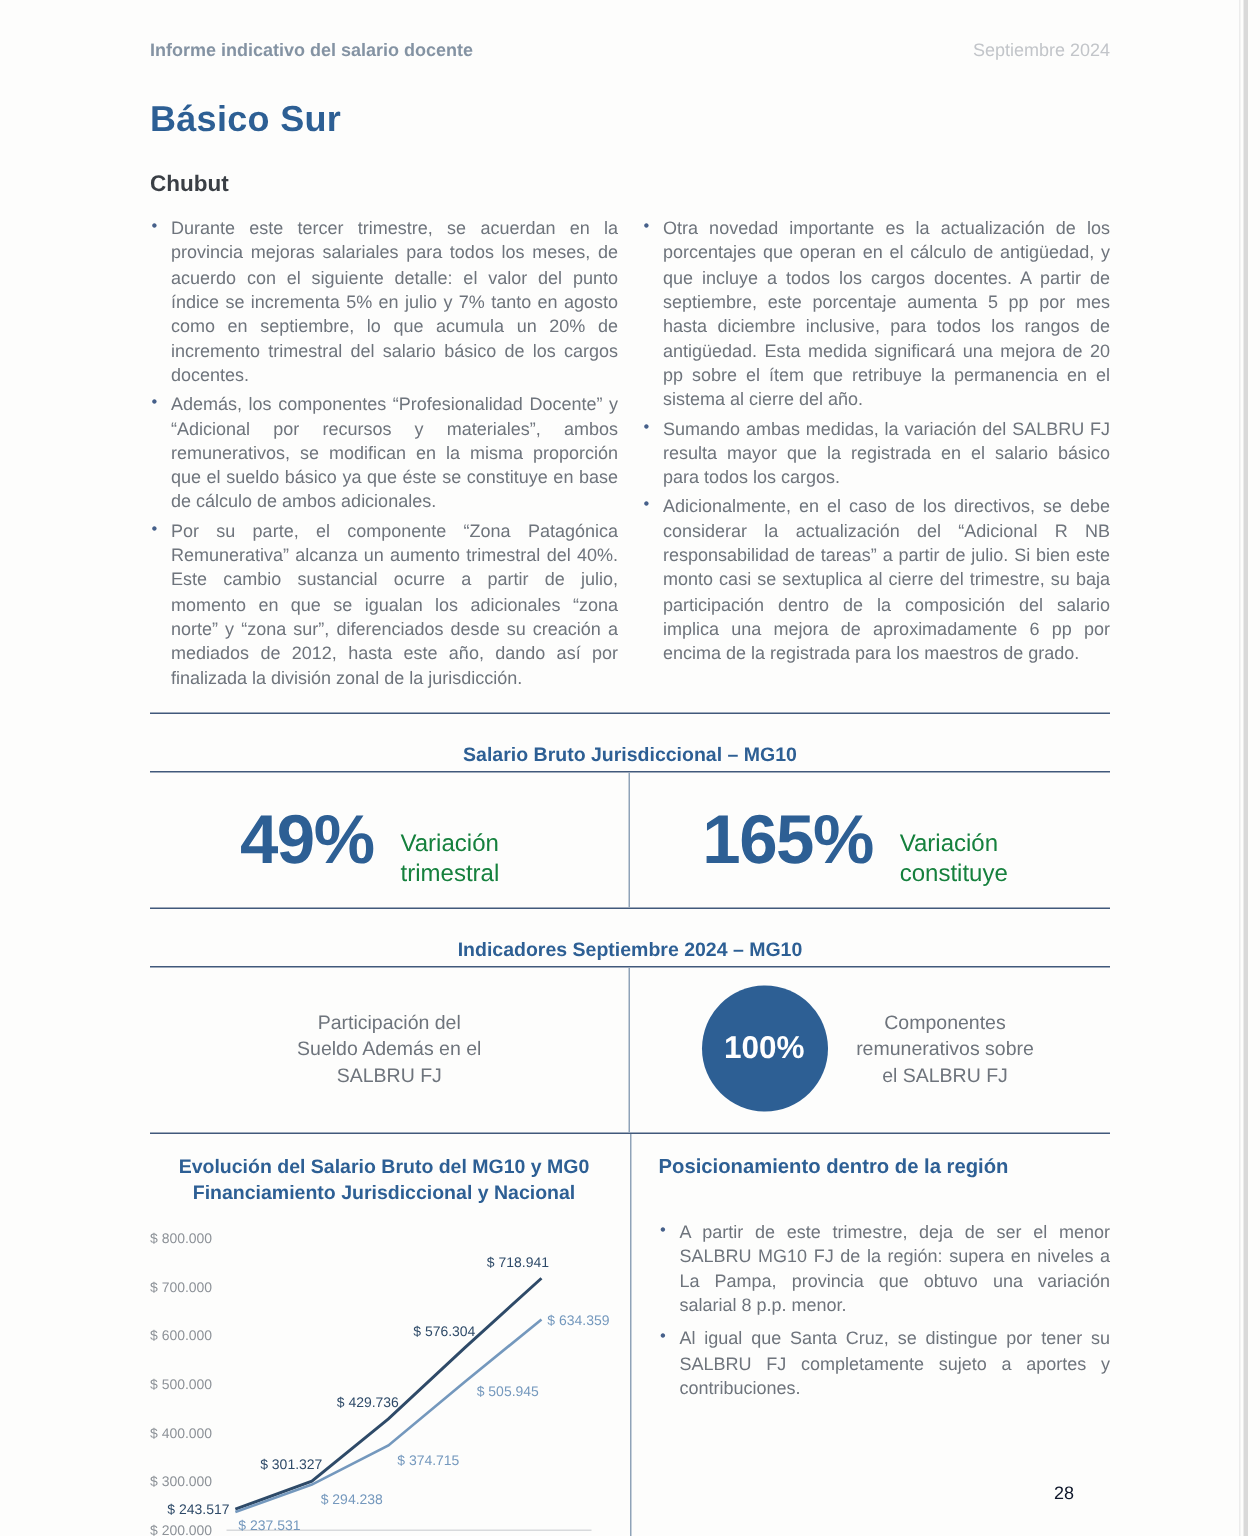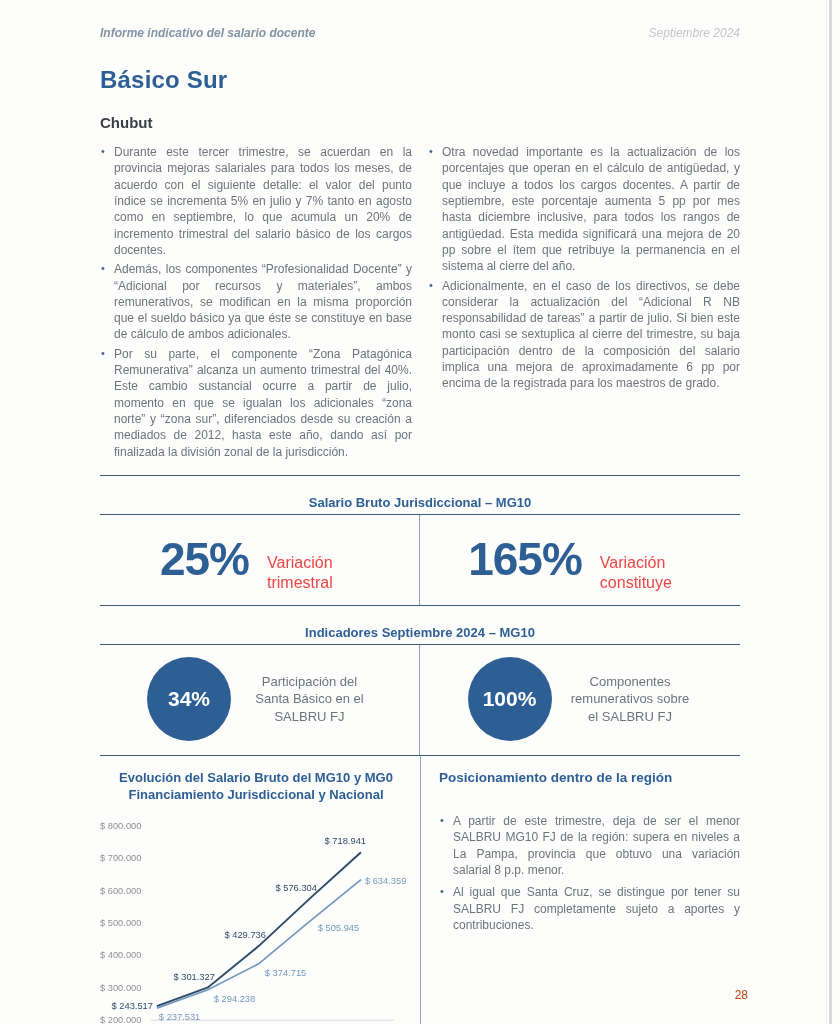--- a/index.html
+++ b/index.html
@@ -5,42 +5,42 @@
   * { margin:0; padding:0; box-sizing:border-box; }
   body { background:#e9e9e9; font-family:"Liberation Sans", sans-serif; }
   .page {
     position:relative; width:840px; height:1024px; margin:0 auto;
     background:#fdfdfc; overflow:hidden; color:#6e747c;
   }
   .page-edge { position:absolute; top:0; bottom:0; right:8px; width:3px; background:#d9d9d9; }
   .page-edge2 { position:absolute; top:0; bottom:0; right:13px; width:1px; background:#ececec; }
   .content { position:absolute; left:100px; right:100px; top:26px; }
 
-  .hdr { display:flex; justify-content:space-between; align-items:baseline;font-style:italic; }
+  .hdr { display:flex; justify-content:space-between; align-items:baseline; }
   .hdr-left { font-size:12px; font-weight:bold; color:#8493a3; }
   .hdr-right { font-size:12px; color:#c2c5c9; }
 
   .h1 { margin-top:26px; font-size:24px; font-weight:bold; color:#2d5f94; letter-spacing:.2px; }
   .h2 { margin-top:20px; font-size:15px; font-weight:bold; color:#3a3f45; }
 
   .cols { display:grid; grid-template-columns:1fr 1fr; column-gap:16px; margin-top:13px; }
   ul.blist { list-style:none; }
   ul.blist li { position:relative; padding-left:14px; margin-bottom:3px;
     font-size:12px; line-height:1.36; text-align:justify; color:#6e747c; }
   ul.blist li .marker { position:absolute; left:1px; top:0; color:#46608a; font-size:11px; }
   ul.blist li .marker::before { content:"•"; }
 
   .statsec { margin-top:12px; }
   .sec-title { border-top:1.5px solid #41597b; border-bottom:1.5px solid #41597b;
     text-align:center; padding:19px 0 4px; color:#2d5f94; font-weight:bold; font-size:13px; }
   .stats-row { display:grid; grid-template-columns:1fr 1fr; }
   .stats-row .cell { display:flex; align-items:center; justify-content:center; gap:18px; padding:10px 0 12px; }
   .stats-row .cell.first { border-right:1px solid #8fa3b8; }
   .stat-value { font-size:46px; font-weight:800; color:#2d5f94; letter-spacing:-1px; }
-  .stat-label { font-size:16px; color:#ef4444; line-height:1.25; max-width:92px;margin-top:28px; }
+  .stat-label { font-size:16px; color:#15803d; line-height:1.25; max-width:92px;margin-top:28px; }
 
   .ind-row { display:grid; grid-template-columns:1fr 1fr; border-bottom:1.5px solid #41597b; }
   .ind-row .cell { display:flex; align-items:center; justify-content:center; gap:16px; padding:12px 0 14px; }
   .ind-row .cell.first { border-right:1px solid #8fa3b8; }
   .circle { width:84px; height:84px; border-radius:50%; background:#2d5f94; color:#ffffff;
     display:flex; align-items:center; justify-content:center; font-weight:800; font-size:21px; flex:0 0 84px; }
   .ind-label { font-size:13px; color:#6e747c; text-align:center; line-height:1.35; max-width:125px; }
 
   .bottom { display:grid; grid-template-columns:1fr 1fr; }
   .bottom .left { border-right:1px solid #8fa3b8; padding:14px 8px 10px 0; }
@@ -52,21 +52,21 @@
   .xtick { font-size:10px; fill:#6e747c; }
   .dlabel { font-size:9.5px; }
   .legend { display:flex; justify-content:center; align-items:center; gap:24px; margin-top:4px;
     font-size:10.5px; color:#6e747c;text-align:right; }
   .legend-item { display:flex; align-items:center; gap:7px; }
   .swatch { display:inline-block; width:30px; height:2px; }
 
   .pos-title { color:#2d5f94; font-weight:bold; font-size:13.5px; margin-bottom:28px; }
   .pos .blist li { margin-bottom:6px; }
 
-  .pagenum { position:absolute; right:92px; bottom:22px; font-size:12px; color:#c2410c; }
+  .pagenum { position:absolute; right:124px; bottom:22px; font-size:12px; color:#0f172a; }
 </style>
 </head>
 <body>
 
 <div class="page">
   <div class="page-edge2"></div>
   <div class="page-edge"></div>
 
   <div class="content">
 
@@ -96,48 +96,51 @@
             <span>Por su parte, el componente “Zona Patagónica Remunerativa” alcanza un aumento trimestral del 40%. Este cambio sustancial ocurre a partir de julio, momento en que se igualan los adicionales “zona norte” y “zona sur”, diferenciados desde su creación a mediados de 2012, hasta este año, dando así por finalizada la división zonal de la jurisdicción.</span>
           </li>
         </ul>
       <ul class="blist">
 
           <li>
             <span class="marker"></span>
             <span>Otra novedad importante es la actualización de los porcentajes que operan en el cálculo de antigüedad, y que incluye a todos los cargos docentes. A partir de septiembre, este porcentaje aumenta 5 pp por mes hasta diciembre inclusive, para todos los rangos de antigüedad. Esta medida significará una mejora de 20 pp sobre el ítem que retribuye la permanencia en el sistema al cierre del año.</span>
           </li>
 
+          <li>
+            <span class="marker"></span>
+            <span>Sumando ambas medidas, la variación del SALBRU FJ resulta mayor que la registrada en el salario básico para todos los cargos.</span>
+          </li>
 
           <li>
             <span class="marker"></span>
             <span>Adicionalmente, en el caso de los directivos, se debe considerar la actualización del “Adicional R NB responsabilidad de tareas” a partir de julio. Si bien este monto casi se sextuplica al cierre del trimestre, su baja participación dentro de la composición del salario implica una mejora de aproximadamente 6 pp por encima de la registrada para los maestros de grado.</span>
           </li>
         </ul>
     </div>
 
     <div class="statsec">
       <div class="sec-title">Salario Bruto Jurisdiccional – MG10</div>
 
       <div class="stats-row">
         <div class="cell first">
-          <span class="stat-value">25%</span>
+          <span class="stat-value">49%</span>
           <span class="stat-label">Variación trimestral</span>
         </div>
         <div class="cell">
           <span class="stat-value">165%</span>
           <span class="stat-label">Variación constituye</span>
         </div>
       </div>
 
       <div class="sec-title">Indicadores Septiembre 2024 – MG10</div>
 
       <div class="ind-row">
         <div class="cell first">
-          <span class="circle">34%</span>
-          <span class="ind-label">Participación del Santa Básico en el SALBRU FJ</span>
+          <span class="ind-label">Participación del Sueldo Además en el SALBRU FJ</span>
         </div>
         <div class="cell">
           <span class="circle">100%</span>
           <span class="ind-label">Componentes remunerativos sobre el SALBRU FJ</span>
         </div>
       </div>
     </div>
 
     <div class="bottom">
       <div class="left">

